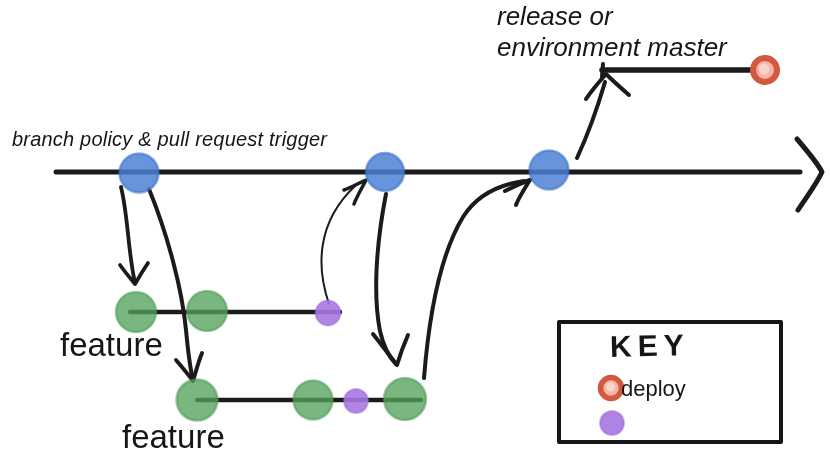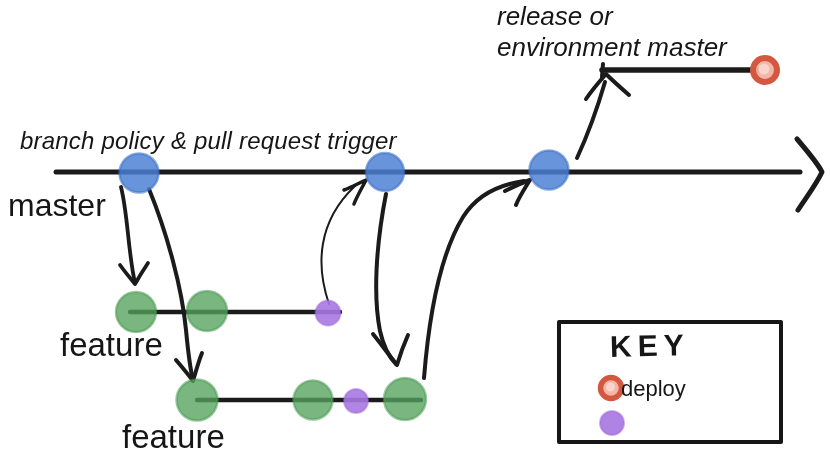--- a/index.html
+++ b/index.html
@@ -8,22 +8,22 @@
     width: 830px;
     height: 463px;
     background: #ffffff;
     overflow: hidden;
     font-family: "Liberation Sans", sans-serif;
     color: #161616;
   }
   .stage svg.diagram { position: absolute; left: 0; top: 0; }
   .label { position: absolute; white-space: nowrap; line-height: 1.12; }
   .trigger-note {
-    left: 20px; top: 128px;
-    font-size: 24px;
+    left: 12px; top: 128px;
+    font-size: 20px;
     font-style: italic;
     font-weight: 500;
     letter-spacing: 0.2px;
   }
   .master-label { left: 8px; top: 188px; font-size: 32px; }
   .release-label {
     left: 497px; top: 1px;
     font-size: 26px;
     line-height: 31px;
     white-space: nowrap;
@@ -109,21 +109,20 @@
       <circle cx="356" cy="401" r="12" fill-opacity="0.9" stroke-width="2" stroke-opacity="0.5" fill="#a878e2" stroke="#9d68da"></circle>
       <circle cx="405" cy="399" r="21" fill-opacity="0.78" stroke-width="2.5" stroke-opacity="0.55" fill="#54a35c" stroke="#4a9a53"></circle>
 
       <circle cx="765" cy="70" r="12" stroke-width="6" fill-opacity="0.95" fill="#f2b2a2" stroke="#d4573f"></circle>
       <circle cx="764" cy="69" r="5.5" opacity="0.9" fill="#f8d7cf"></circle>
     </g>
   </svg>
 
   <div class="label trigger-note">branch policy &amp; pull request trigger</div>
 
-  <div class="label master-label">master</div>
 
   <div class="label release-label">
     <div>release or</div>
     <div>environment master</div>
   </div>
 
   <div class="label feature1-label">feature</div>
 
   <div class="label feature2-label">feature</div>
 

